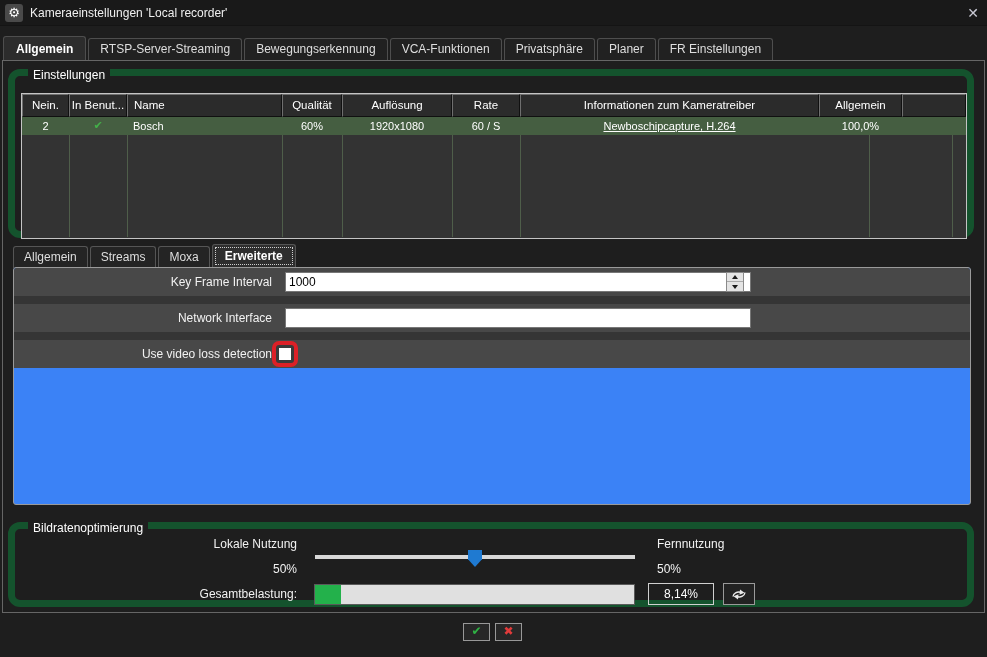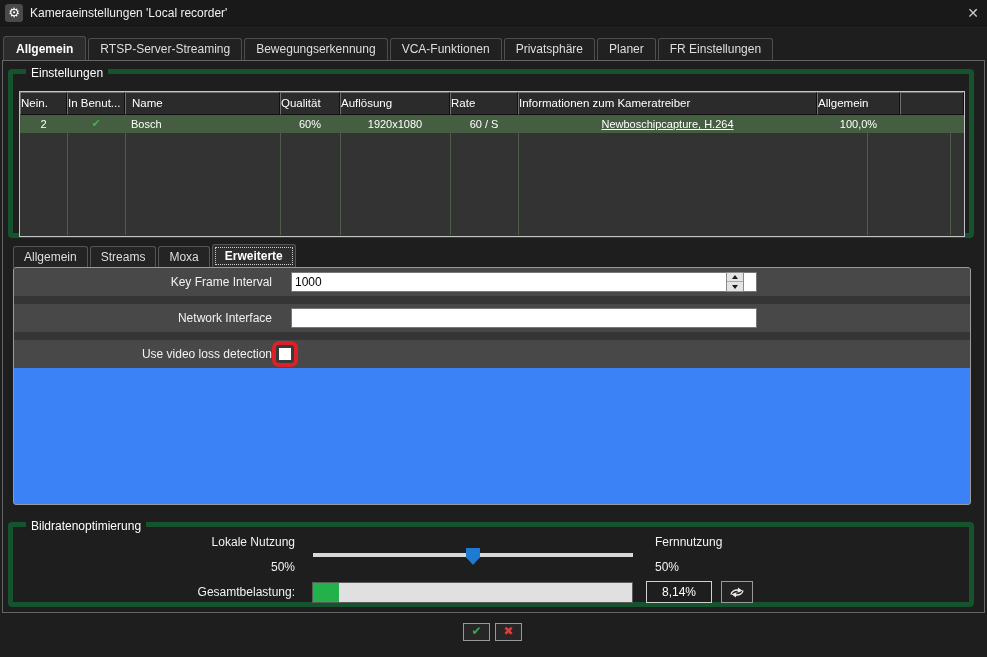--- a/index.html
+++ b/index.html
@@ -16,48 +16,48 @@
   .win-close{position:absolute;right:8px;top:0;line-height:26px;color:#c9c9d4;font-weight:bold;font-size:14px;
     font-family:"DejaVu Sans",sans-serif;cursor:default;}
   
   .main-tabs{position:absolute;left:3px;top:36px;height:25px;display:flex;align-items:flex-end;}
   .tab{height:23px;line-height:21px;padding:0 11px;background:#212121;color:#dedede;
     border:1px solid #4e4e4e;border-bottom:none;border-radius:3px 3px 0 0;margin-right:2px;white-space:nowrap;}
   .tab.active{height:25px;line-height:24px;background:#2c2c2c;color:#fff;font-weight:bold;padding:0 12px;}
   
   .page-frame{position:absolute;left:2px;top:60px;width:983px;height:553px;border:1px solid #666;}
   
-  .group{position:absolute;border:5px solid #14532d;border-radius:4px;}
+  .group{position:absolute;border:7px solid #14532d;border-radius:12px;}
   .group-label{position:absolute;top:-9px;left:13px;background:#1e1e1e;padding:0 5px;color:#fff;line-height:16px;}
   .settings-group{left:8px;top:69px;width:966px;height:169px;}
   
   .table{position:absolute;left:6px;top:17px;width:946px;height:146px;border:1px solid #c4c4c4;background:#333;}
   .thead{display:flex;height:23px;background:#161616;}
-  .th{background:#2b2b2b;color:#fff;font-size:11.5px;line-height:21px;text-align:left;
+  .th{background:#2b2b2b;color:#fff;font-size:11.5px;line-height:21px;text-align:center;
     border:1px solid;border-color:#6f6f6f #101010 #101010 #6f6f6f;overflow:hidden;white-space:nowrap;}
   .trow{display:flex;height:18px;background:#455e41;color:#fff;font-size:11px;line-height:18px;}
   .td{text-align:center;overflow:hidden;white-space:nowrap;}
   .c0{width:47px}.c1{width:58px}.c2{width:155px}.c3{width:60px}.c4{width:110px}.c5{width:68px}.c6{width:299px}.c7{width:83px}.c8{flex:1}
   .th.c2,.td.c2{text-align:left;padding-left:6px;}
   .row-check{color:#43b049;font-family:"DejaVu Sans",sans-serif;font-size:11px;}
   .driver-link{text-decoration:underline;cursor:default;}
   .vline{position:absolute;top:41px;bottom:1px;width:1px;background:#4f5e4a;}
   
   .sub-tabs{position:absolute;left:13px;top:244px;height:24px;display:flex;align-items:flex-end;}
   .stab{height:22px;line-height:20px;padding:0 10px;background:#242424;color:#dedede;
     border:1px solid #555;border-bottom:none;border-radius:3px 3px 0 0;margin-right:2px;}
   .stab.active{height:24px;line-height:22px;background:#2e2e2e;color:#fff;font-weight:bold;
     outline:1px dotted #cfcfcf;outline-offset:-4px;padding:0 12px;}
   
   .form-panel{position:absolute;left:13px;top:267px;width:958px;height:238px;background:#3b82f6;
     border:1px solid #9a9a9a;border-radius:3px;overflow:hidden;}
   .frow{position:absolute;left:0;right:0;height:28px;background:#484848;}
   .fgap{position:absolute;left:0;right:0;height:8px;background:#353535;}
   .flabel{position:absolute;left:0;top:0;width:258px;text-align:right;line-height:28px;color:#f2f2f2;}
-  .finput{position:absolute;left:277px;top:4px;height:20px;background:#fff;border:1px solid #777;
+  .finput{position:absolute;left:271px;top:4px;height:20px;background:#fff;border:1px solid #777;
     font-family:"Liberation Sans",sans-serif;font-size:12px;color:#000;padding:0 3px;outline:none;}
   .w-kfi{width:466px;}
   .spinner{position:absolute;left:712px;top:4px;width:18px;height:20px;border:1px solid #8a8a8a;background:#e4e4e4;}
   .spin{position:absolute;left:0;width:16px;height:9px;background:#e4e4e4;display:flex;align-items:center;justify-content:center;}
   .spin.up{top:0;border-bottom:1px solid #aaa;}
   .spin.down{bottom:0;}
   .tri-up{width:0;height:0;border-left:3px solid transparent;border-right:3px solid transparent;border-bottom:4px solid #1a1a1a;}
   .tri-down{width:0;height:0;border-left:3px solid transparent;border-right:3px solid transparent;border-top:4px solid #1a1a1a;}
   .red-ring{position:absolute;left:258px;top:1px;width:26px;height:26px;border:4px solid #dc2027;border-radius:7px;background:#3a3a3a;}
   .vl-checkbox{position:absolute;left:2px;top:2px;width:14px;height:14px;background:#fff;border:1px solid #3a3a3a;}

